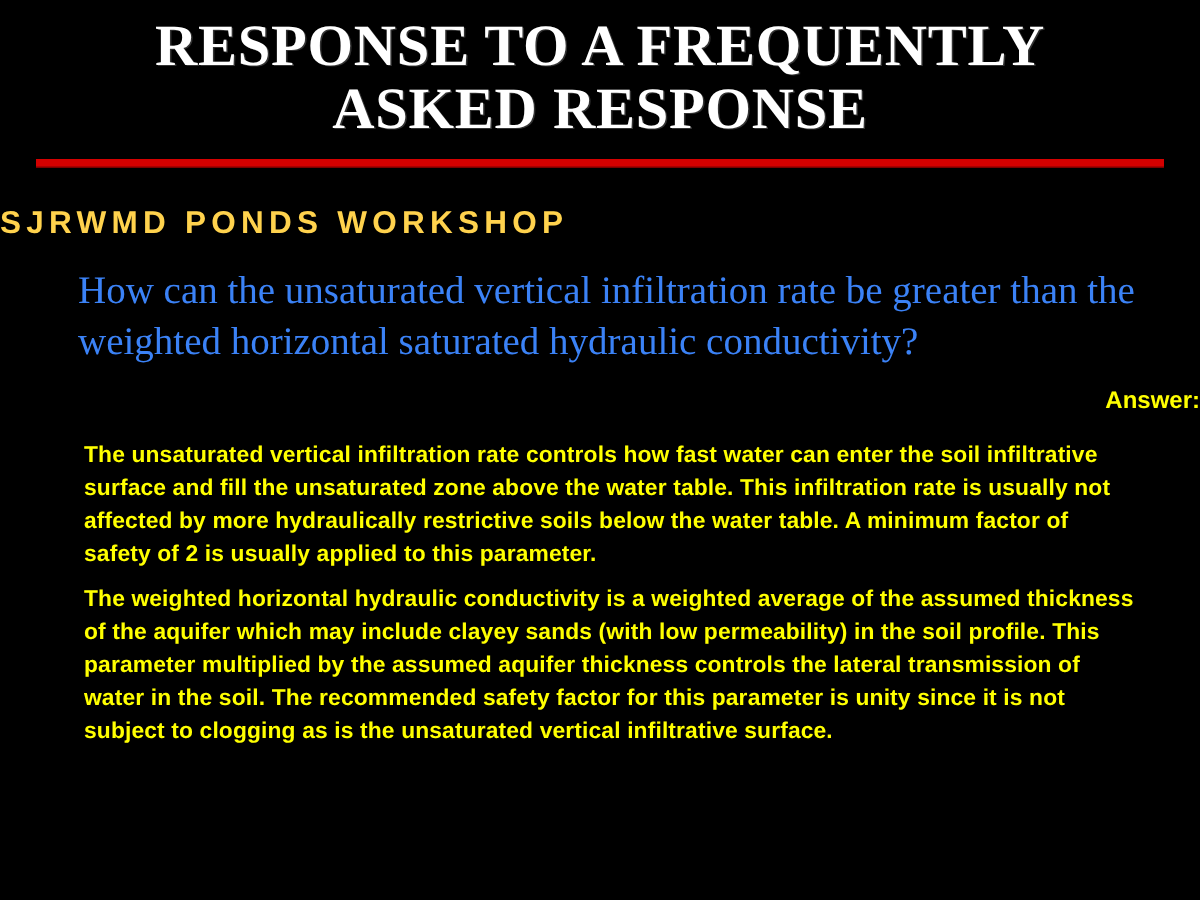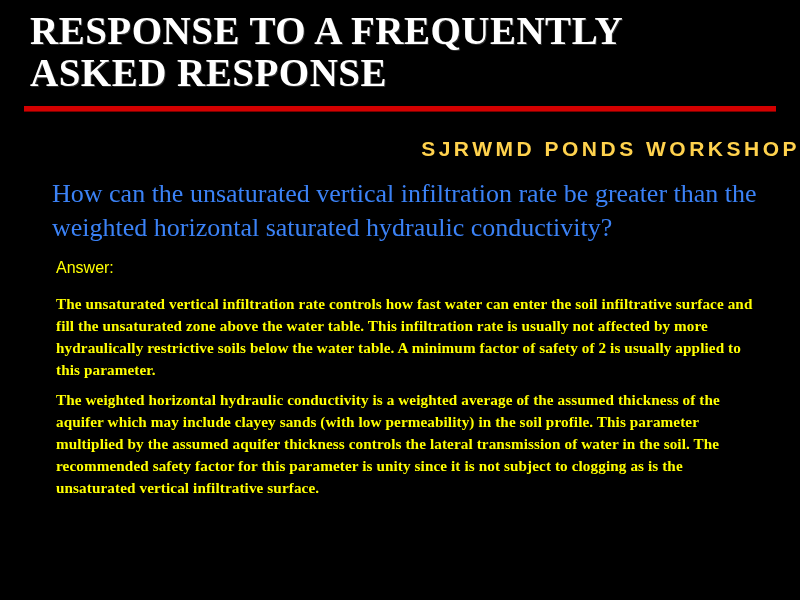--- a/index.html
+++ b/index.html
@@ -14,65 +14,67 @@
     font-family: "Liberation Serif", serif;
   }
   .slide {
     position: relative;
     width: 800px;
     height: 600px;
     background: #000000;
     box-sizing: border-box;
   }
   .title {
+    text-align: center;
     color: #ffffff;
     font-family: "Liberation Serif", serif;
     font-weight: bold;
     font-size: 39px;
     line-height: 1.08;
     letter-spacing: 0.5px;
     padding: 10px 30px 0 30px;
     text-shadow: 1px 1px 0 #333;
   }
   .title-line {
     display: block;
   }
   .rule {
     width: 752px;
     height: 5px;
     background: #d40000;
     margin: 12px auto 0 auto;
     box-shadow: 0 1px 0 #7a0000;
   }
   .subtitle {
-    text-align: right;
+    text-align: left;
     color: #ffd24d;
     font-family: "Liberation Sans", sans-serif;
     font-weight: bold;
     font-size: 21px;
     letter-spacing: 3.5px;
     margin-top: 26px;
   }
   .question {
     color: #3b82f6;
     font-family: Liberation Serif, serif;
     font-size: 26px;
     line-height: 1.3;
     margin: 16px 42px 0 52px;
   }
   .answer-label {
     color: #ffff00;
     font-family: "Liberation Sans", sans-serif;
-    font-weight: normal;
+    font-weight: bold;
     font-size: 16px;
     margin: 14px 0 0 56px;
+    text-align: right;
   }
   .para {
     color: #ffff00;
-    font-family: Liberation Serif, serif;
+    font-family: Liberation Sans, sans-serif;
     font-weight: bold;
     font-size: 15.2px;
     line-height: 1.45;
     margin: 16px 40px 0 56px;
     letter-spacing: 0.1px;
   }
   .para.second {
     margin-top: 8px;
   }
 </style>

